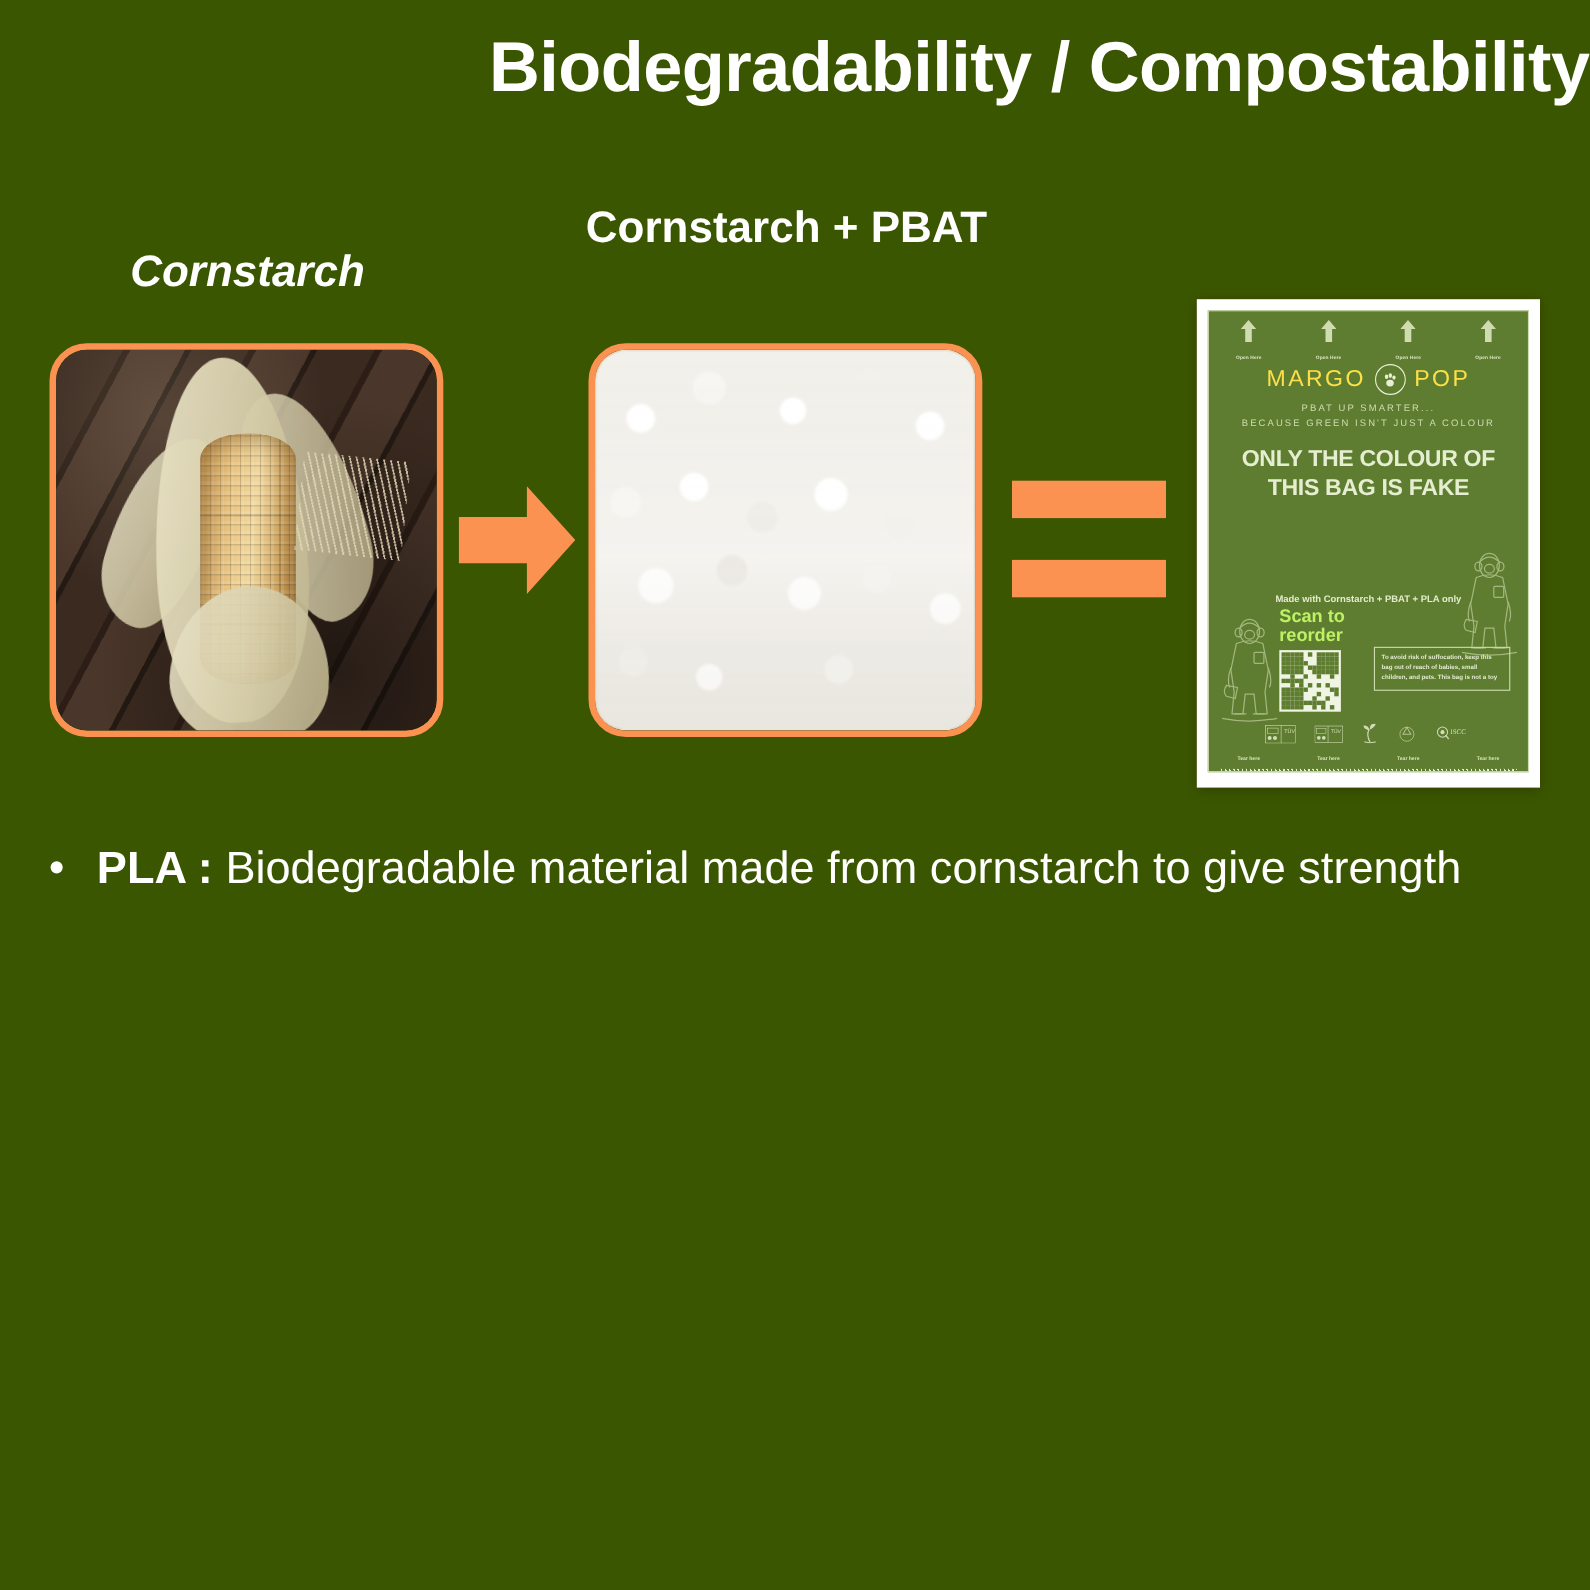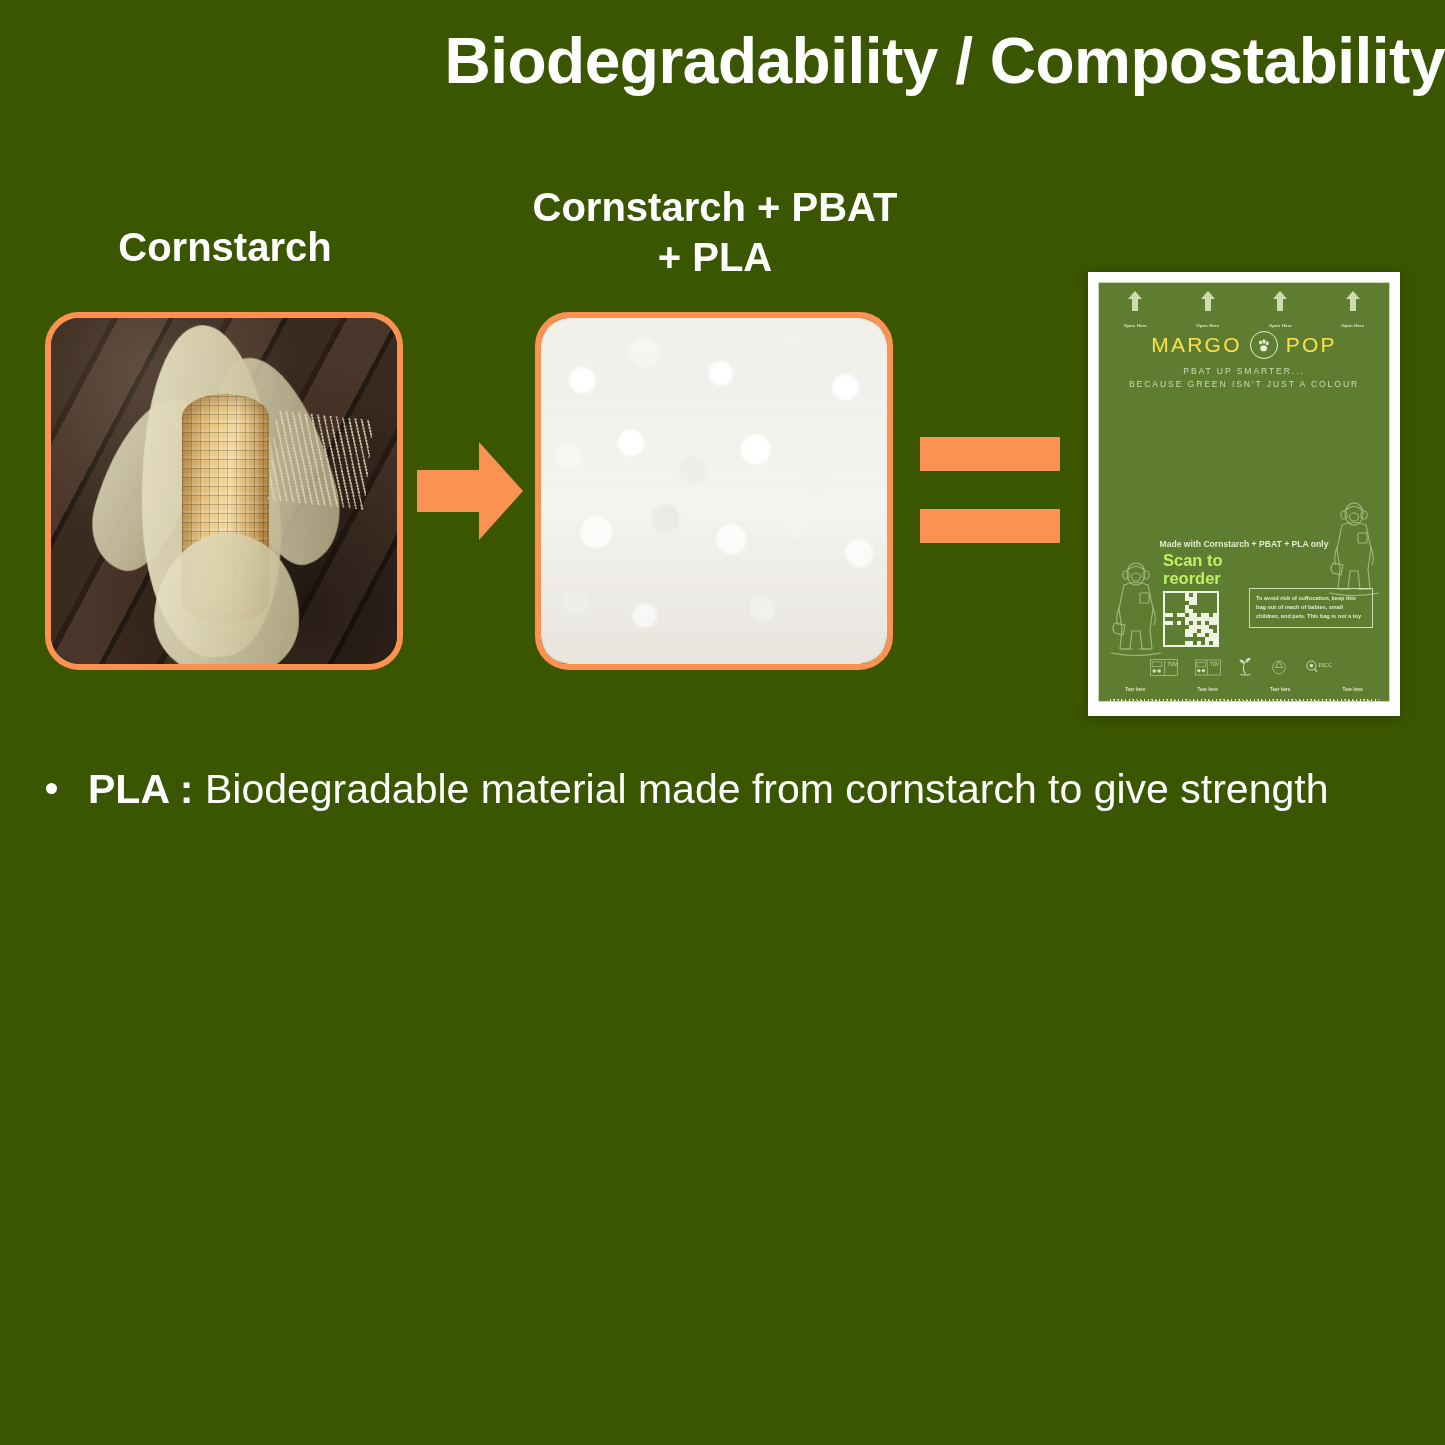--- a/index.html
+++ b/index.html
@@ -37,20 +37,21 @@
     font-size: 40px;
     font-weight: bold;
     line-height: 1.25;
     color: #ffffff;
     text-align: center;
   }
   #label-cornstarch {
     left: 45px;
     top: 222px;
     width: 360px;
+    font-style: italic;
   }
   #label-blend {
     left: 525px;
     top: 182px;
     width: 380px;
   }
 
   
   .photo-card {
     position: absolute;
@@ -420,21 +421,20 @@
 </style>
 </head>
 <body>
 
 <div id="slide-title">Biodegradability / Compostability</div>
 
 <div id="label-cornstarch" class="stage-label">Cornstarch</div>
 
 <div id="label-blend" class="stage-label">
   <div>Cornstarch + PBAT</div>
-  <div>+ PLA</div>
 </div>
 
 <div id="photo-cornstarch" class="photo-card">
   <div class="photo-inner">
     <div class="wood"></div>
     <div class="wood-shade"></div>
     <div class="husk h2"></div>
     <div class="husk h3"></div>
     <div class="husk h1"></div>
     <div class="cob"></div>
@@ -502,20 +502,24 @@
         </svg>
       </span>
       <span class="brand-word">POP</span>
     </div>
 
     <div class="tagline">
       <div>PBAT UP SMARTER...</div>
       <div>BECAUSE GREEN ISN'T JUST A COLOUR</div>
     </div>
 
+    <div class="headline">
+      <div>ONLY THE COLOUR OF</div>
+      <div>THIS BAG IS FAKE</div>
+    </div>
 
 
     <div class="madewith">Made with Cornstarch + PBAT + PLA only</div>
 
     <div class="figure left">
       <svg width="58" height="96" viewBox="0 0 58 96" fill="none" stroke="#dde8c0" stroke-width="1.1" aria-hidden="true">
         <ellipse cx="29" cy="13" rx="9" ry="11"></ellipse>
         <path d="M20 10 q9 -9 18 0"></path>
         <ellipse cx="29" cy="16" rx="4.5" ry="4"></ellipse>
         <ellipse cx="19" cy="14" rx="3.2" ry="4"></ellipse>

